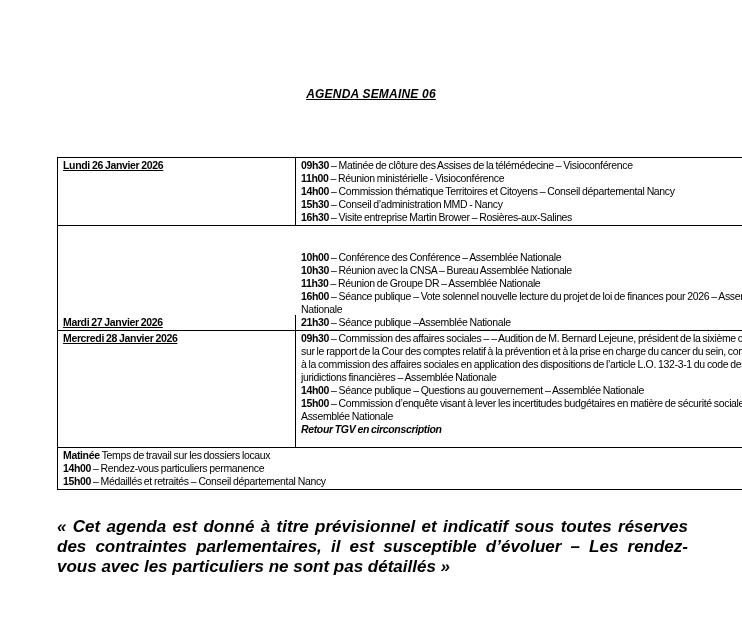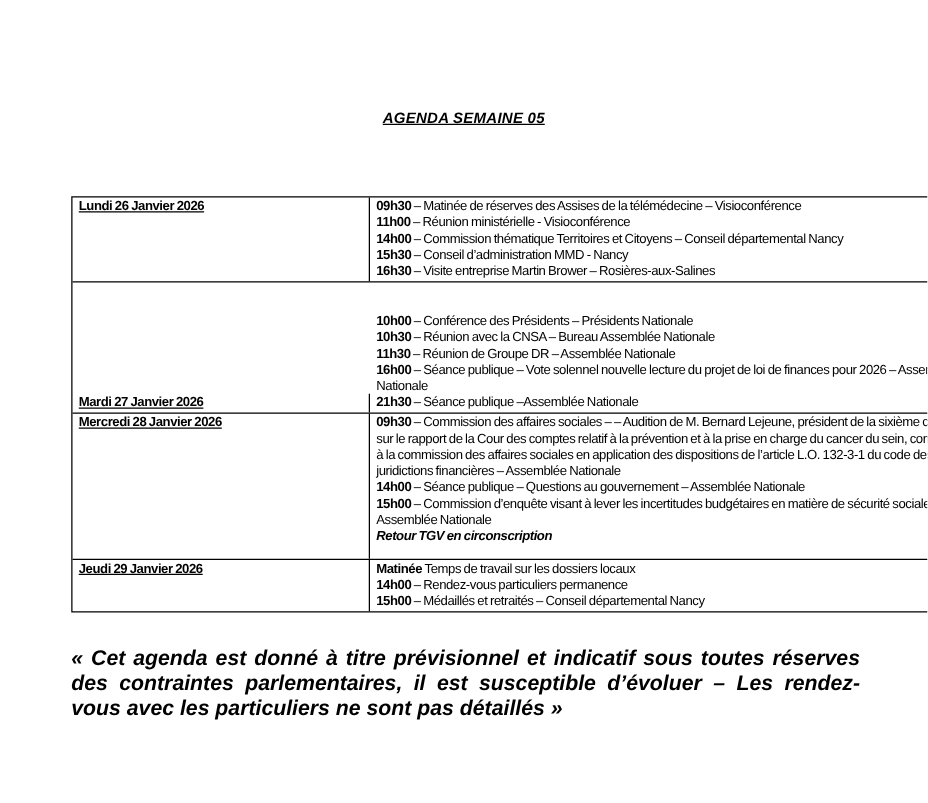--- a/index.html
+++ b/index.html
@@ -84,66 +84,63 @@
     font-style: italic;
     line-height: 20px;
     text-align: justify;
   }
 </style>
 </head>
 <body>
 
 <div class="page">
 
-  <div class="doc-title">AGENDA SEMAINE 05</div>
+  <div class="doc-title">AGENDA SEMAINE 06</div>
 
   <div class="agenda-table">
 
     <div class="row row-lundi">
       <div class="cell-date">
         <span class="date">Lundi 26 Janvier 2026</span>
       </div>
       <div class="cell-events">
-        <div class="event"><span class="t">09h30</span><span>– Matinée de réserves des Assises de la télémédecine – Visioconférence</span></div>
+        <div class="event"><span class="t">09h30</span><span>– Matinée de clôture des Assises de la télémédecine – Visioconférence</span></div>
         <div class="event"><span class="t">11h00</span><span>– Réunion ministérielle - Visioconférence</span></div>
         <div class="event"><span class="t">14h00</span><span>– Commission thématique Territoires et Citoyens – Conseil départemental Nancy</span></div>
         <div class="event"><span class="t">15h30</span><span>– Conseil d’administration MMD - Nancy</span></div>
         <div class="event"><span class="t">16h30</span><span>– Visite entreprise Martin Brower – Rosières-aux-Salines</span></div>
       </div>
     </div>
 
     <div class="row row-mardi">
       <div class="cell-date">
         <span class="date">Mardi 27 Janvier 2026</span>
       </div>
       <div class="cell-events">
-        <div class="event"><span class="t">10h00</span><span>– Conférence des Présidents – Présidents Nationale</span></div>
+        <div class="event"><span class="t">10h00</span><span>– Conférence des Conférence – Assemblée Nationale</span></div>
         <div class="event"><span class="t">10h30</span><span>– Réunion avec la CNSA – Bureau Assemblée Nationale</span></div>
         <div class="event"><span class="t">11h30</span><span>– Réunion de Groupe DR – Assemblée Nationale</span></div>
         <div class="event"><span class="t">16h00</span><span>– Séance publique – Vote solennel nouvelle lecture du projet de loi de finances pour 2026 – Assemblée Nationale</span></div>
         <div class="event"><span class="t">21h30</span><span>– Séance publique –Assemblée Nationale</span></div>
       </div>
     </div>
 
     <div class="row row-mercredi">
       <div class="cell-date">
         <span class="date">Mercredi 28 Janvier 2026</span>
       </div>
       <div class="cell-events">
         <div class="event"><span class="t">09h30</span><span>– Commission des affaires sociales – – Audition de M. Bernard Lejeune, président de la sixième chambre, sur le rapport de la Cour des comptes relatif à la prévention et à la prise en charge du cancer du sein, communiqué à la commission des affaires sociales en application des dispositions de l’article L.O. 132-3-1 du code des juridictions financières – Assemblée Nationale</span></div>
         <div class="event"><span class="t">14h00</span><span>– Séance publique – Questions au gouvernement – Assemblée Nationale</span></div>
         <div class="event"><span class="t">15h00</span><span>– Commission d’enquête visant à lever les incertitudes budgétaires en matière de sécurité sociale – Assemblée Nationale</span></div>
         <div class="event note">Retour TGV en circonscription</div>
       </div>
     </div>
 
     <div class="row row-jeudi">
-      <div class="cell-date">
-        <span class="date">Jeudi 29 Janvier 2026</span>
-      </div>
       <div class="cell-events">
         <div class="event"><span class="t">Matinée</span><span>Temps de travail sur les dossiers locaux</span></div>
         <div class="event"><span class="t">14h00</span><span>– Rendez-vous particuliers permanence</span></div>
         <div class="event"><span class="t">15h00</span><span>– Médaillés et retraités – Conseil départemental Nancy</span></div>
       </div>
     </div>
 
 
   </div>
 

